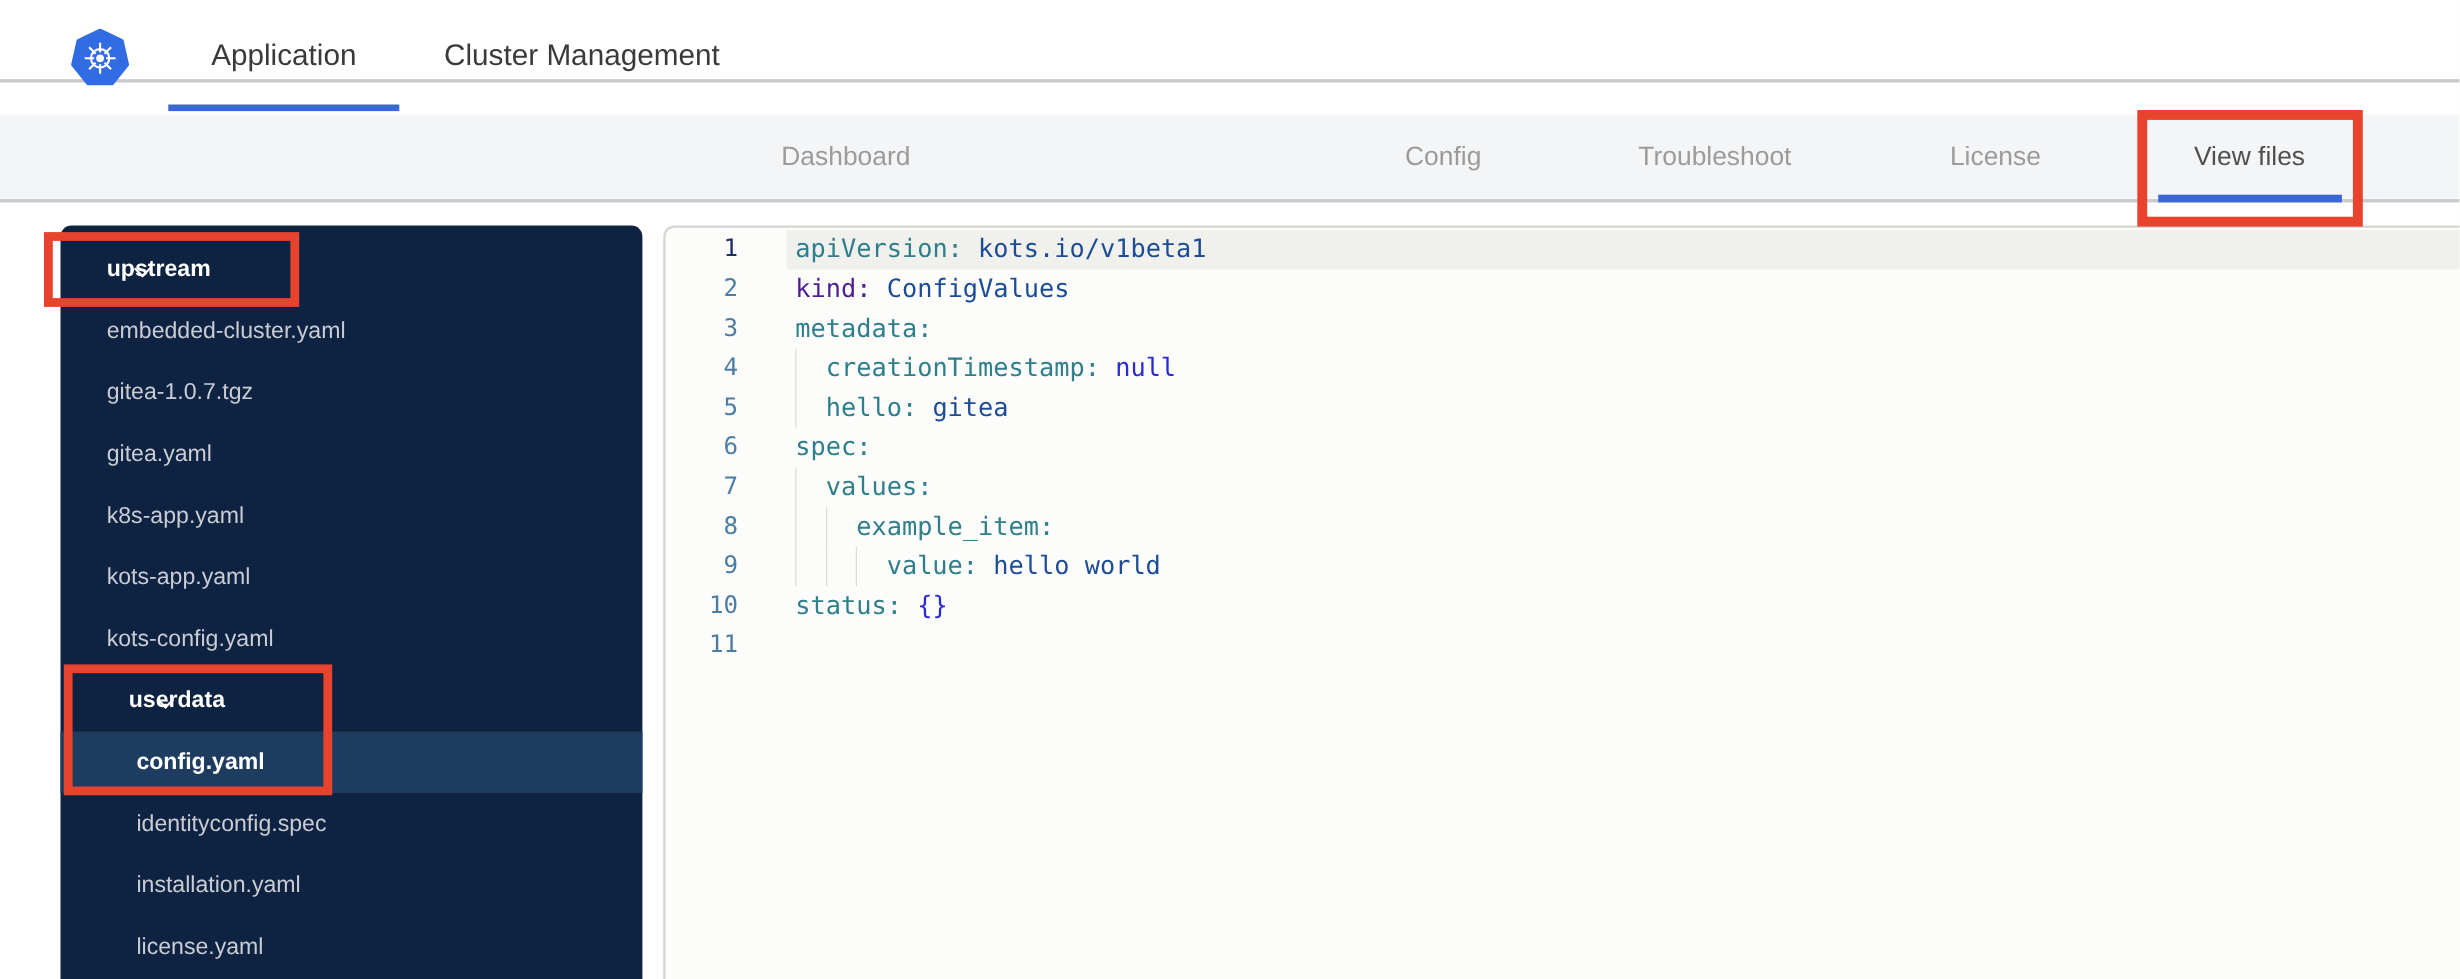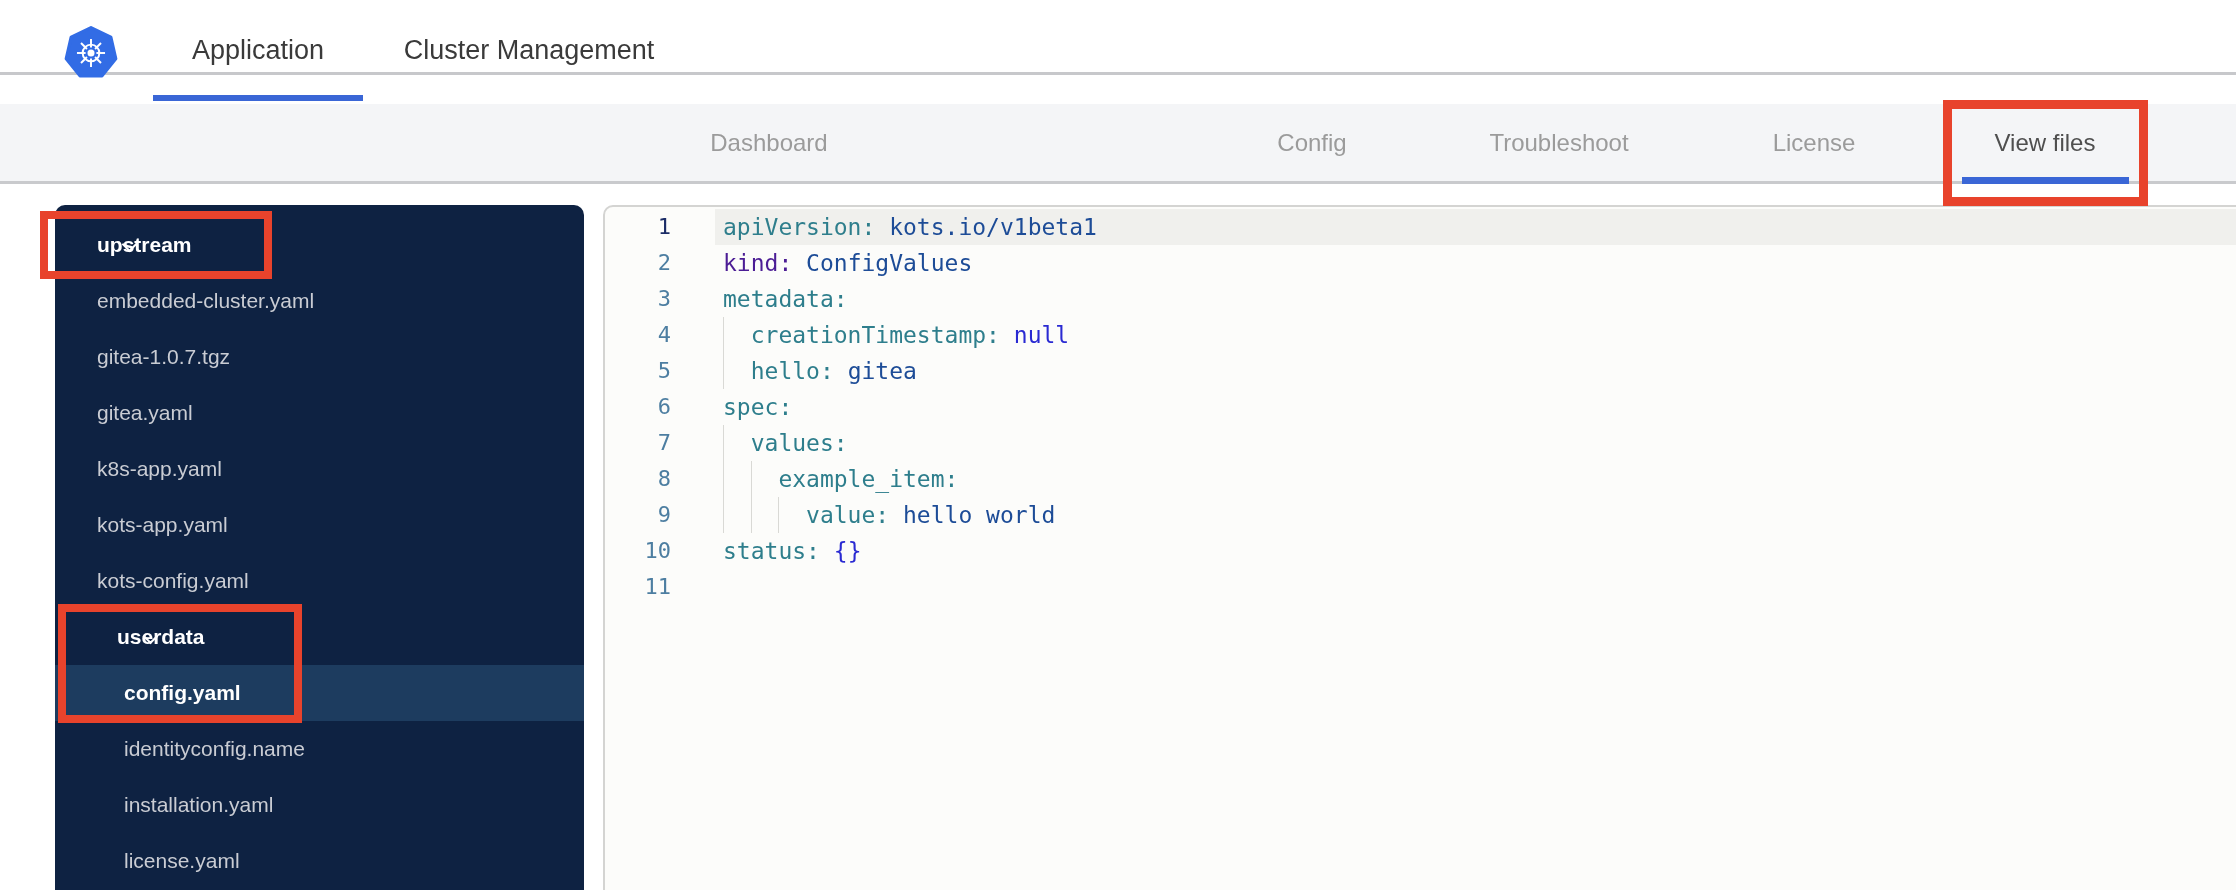--- a/index.html
+++ b/index.html
@@ -103,21 +103,21 @@
         <span class="tree-label file" style="left: 42px;">kots-config.yaml</span>
       </div>
       <div class="tree-row" style="top: 404px;">
         <span class="chev" style="left: 89px;"></span>
         <span class="tree-label folder" style="left: 62px;">userdata</span>
       </div>
       <div class="tree-row selected" style="top: 460px;">
         <span class="tree-label file selected" style="left: 69px;">config.yaml</span>
       </div>
       <div class="tree-row" style="top: 516px;">
-        <span class="tree-label file" style="left: 69px;">identityconfig.name</span>
+        <span class="tree-label file" style="left: 69px;">identityconfig.spec</span>
       </div>
       <div class="tree-row" style="top: 572px;">
         <span class="tree-label file" style="left: 69px;">installation.yaml</span>
       </div>
       <div class="tree-row" style="top: 628px;">
         <span class="tree-label file" style="left: 69px;">license.yaml</span>
       </div>
     </aside>
 
   <section class="editor" id="editor">

